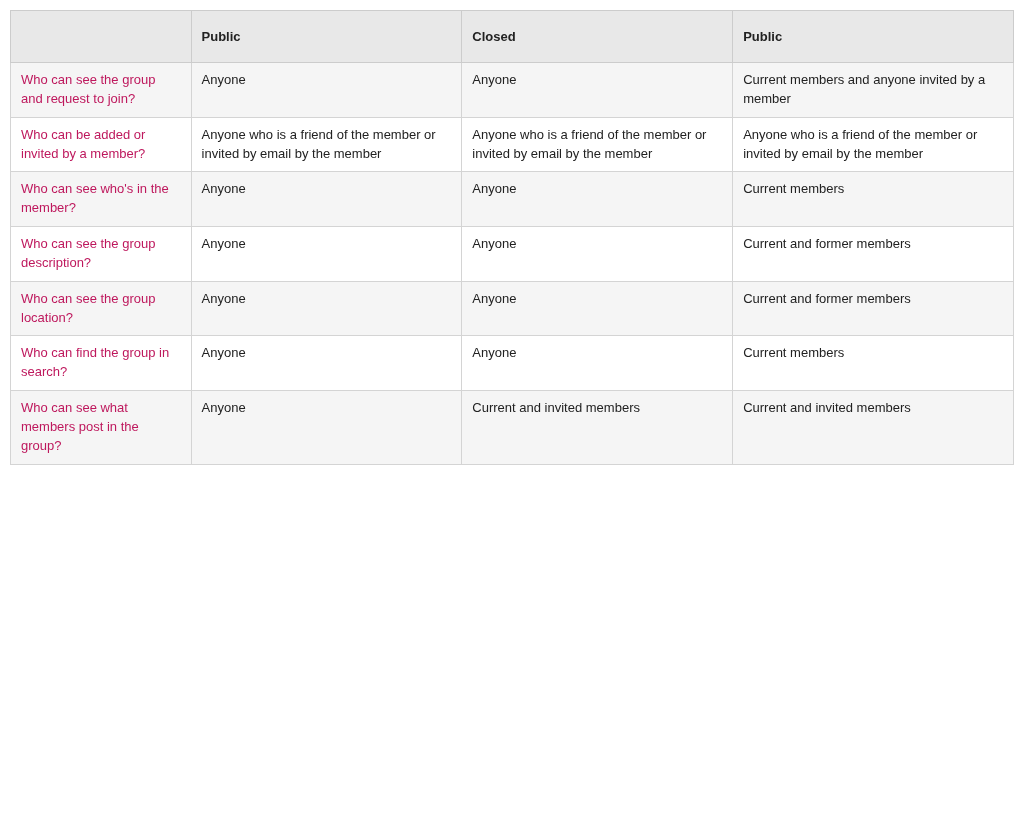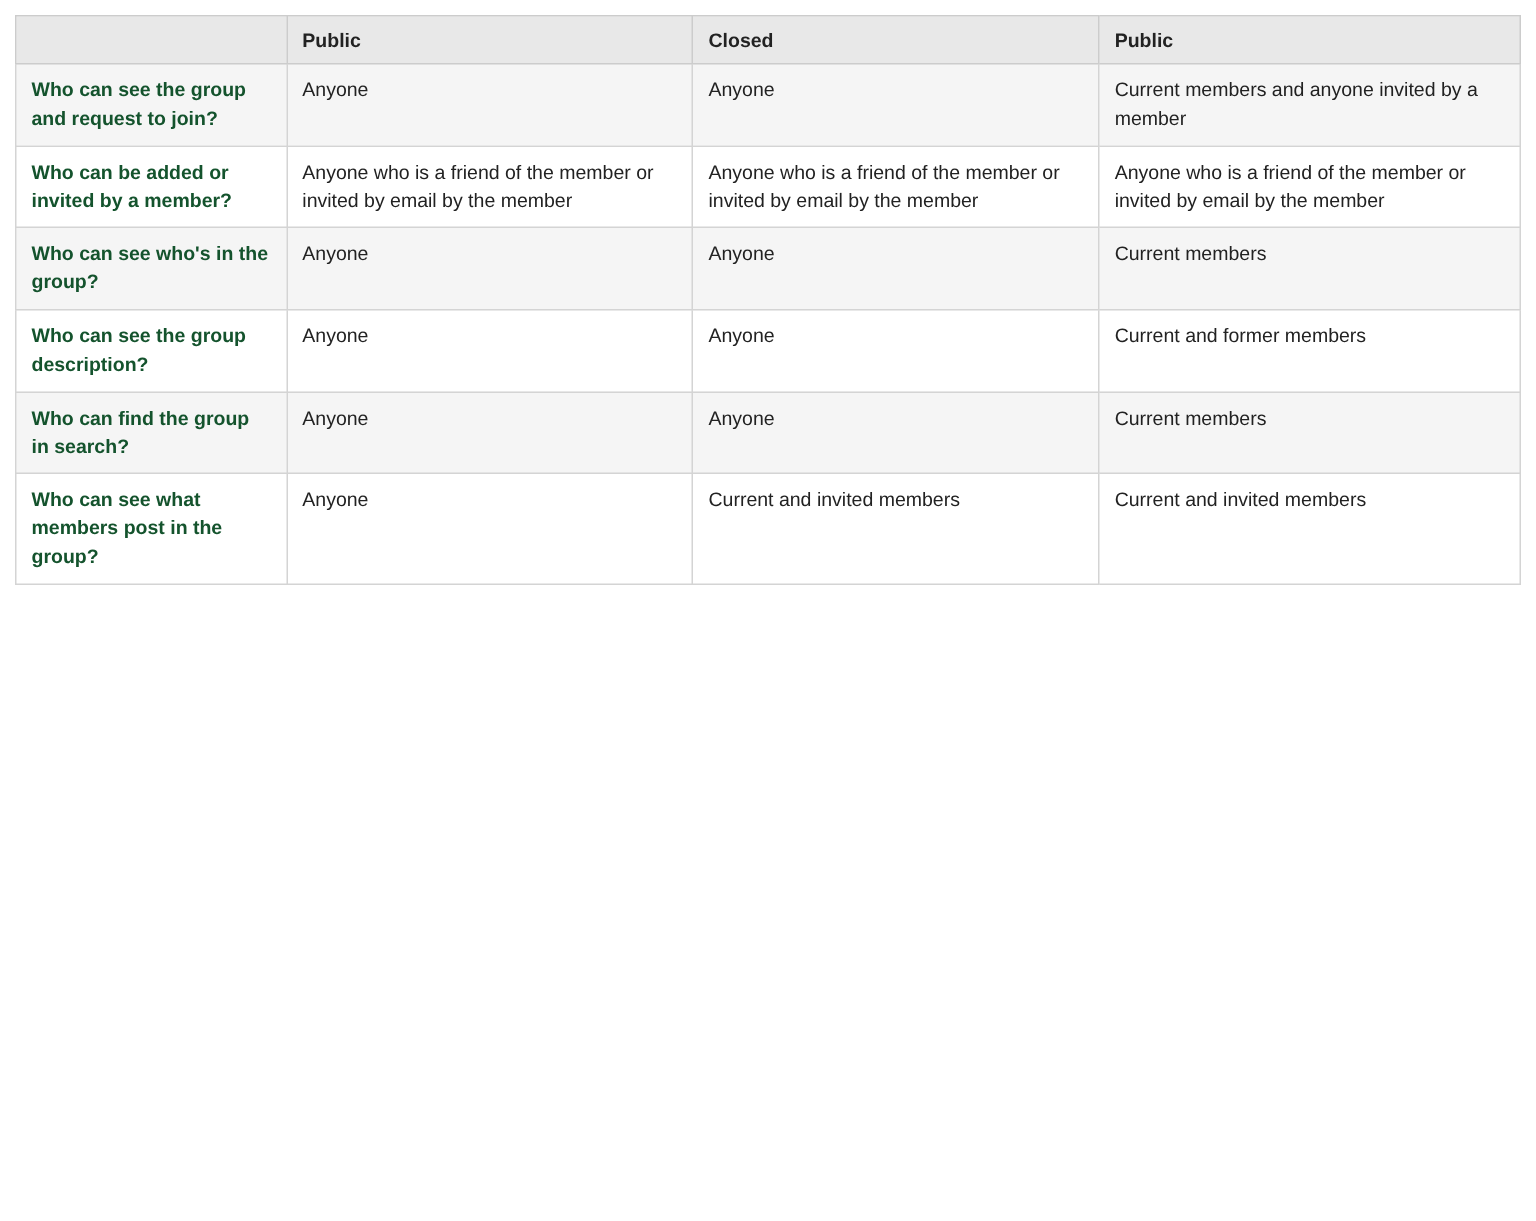--- a/index.html
+++ b/index.html
@@ -24,21 +24,21 @@
 
     col.col-question { width: 18%; }
     col.col-public   { width: 27%; }
     col.col-closed   { width: 27%; }
     col.col-secret   { width: 28%; }
 
     thead th {
       background-color: #e8e8e8;
       text-align: left;
       font-weight: bold;
-      padding: 8px 10px;
+      padding: 18px 10px;
       border: 1px solid #ccc;
       vertical-align: middle;
     }
 
     thead th:first-child {
       background-color: #e8e8e8;
     }
 
     tbody tr:nth-child(odd) td {
       background-color: #f5f5f5;
@@ -50,22 +50,22 @@
 
     tbody td {
       padding: 8px 10px;
       border: 1px solid #d4d4d4;
       vertical-align: top;
       line-height: 1.45;
     }
 
     tbody td:first-child {
       background-color: #ebebeb;
-      font-weight: bold;
-      color: #14532d;
+      font-weight: normal;
+      color: #be185d;
     }
   </style>
 </head>
 <body>
 
 <table>
   <colgroup>
     <col class="col-question">
     <col class="col-public">
     <col class="col-closed">
@@ -86,27 +86,33 @@
         <td>Anyone</td>
         <td>Current members and anyone invited by a member</td>
       </tr>
       <tr>
         <td>Who can be added or invited by a member?</td>
         <td>Anyone who is a friend of the member or invited by email by the member</td>
         <td>Anyone who is a friend of the member or invited by email by the member</td>
         <td>Anyone who is a friend of the member or invited by email by the member</td>
       </tr>
       <tr>
-        <td>Who can see who's in the group?</td>
+        <td>Who can see who's in the member?</td>
         <td>Anyone</td>
         <td>Anyone</td>
         <td>Current members</td>
       </tr>
       <tr>
         <td>Who can see the group description?</td>
+        <td>Anyone</td>
+        <td>Anyone</td>
+        <td>Current and former members</td>
+      </tr>
+      <tr>
+        <td>Who can see the group location?</td>
         <td>Anyone</td>
         <td>Anyone</td>
         <td>Current and former members</td>
       </tr>
       <tr>
         <td>Who can find the group in search?</td>
         <td>Anyone</td>
         <td>Anyone</td>
         <td>Current members</td>
       </tr>

